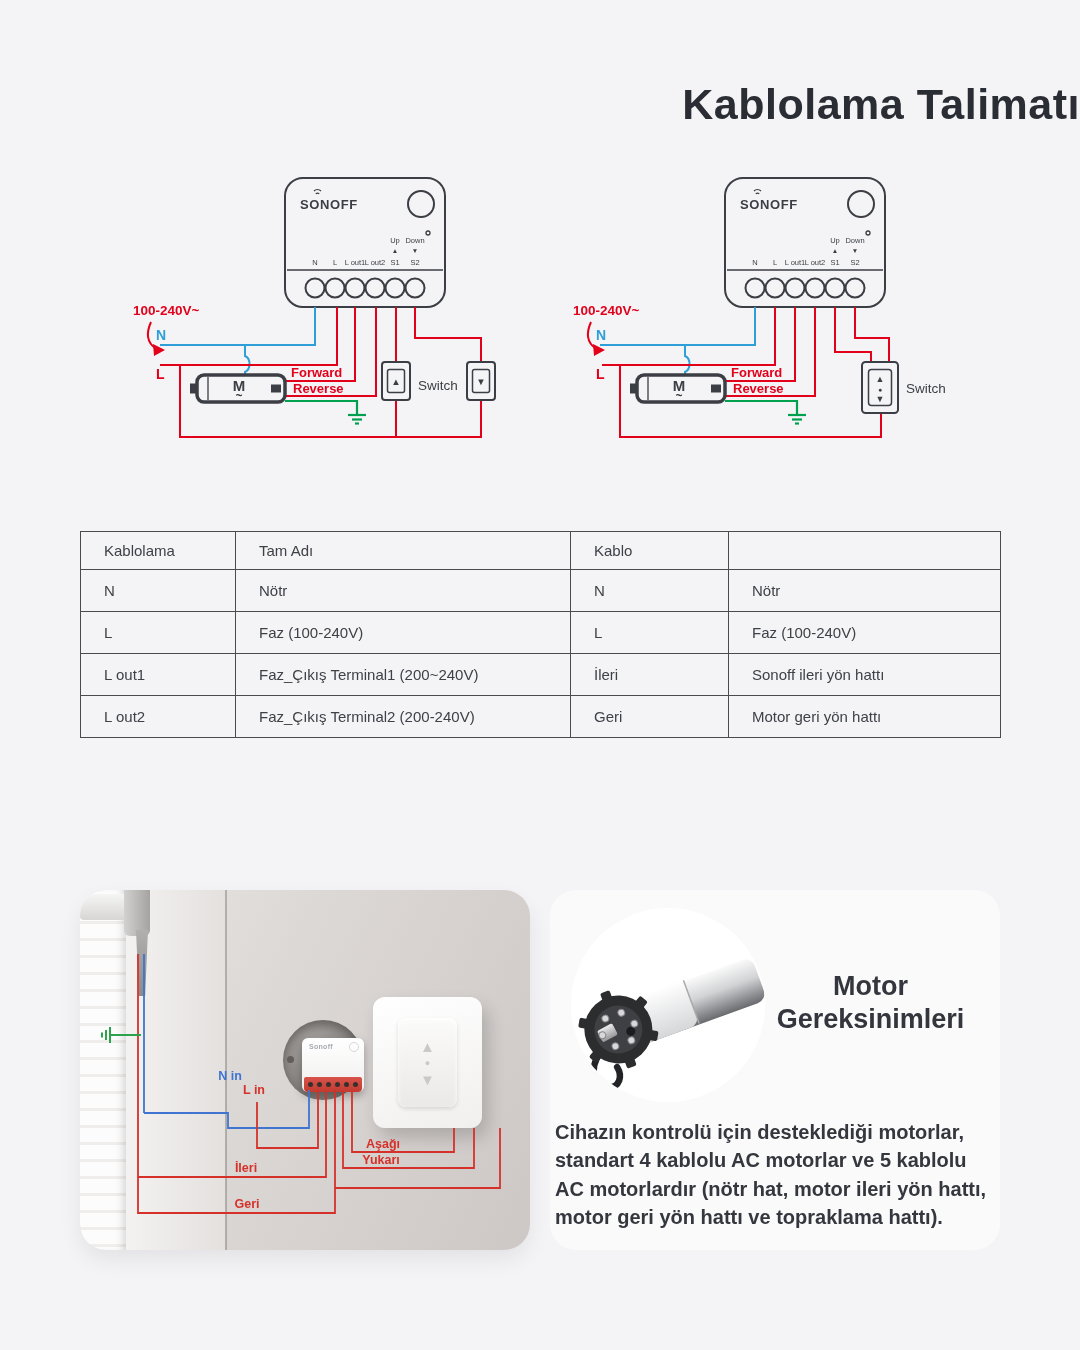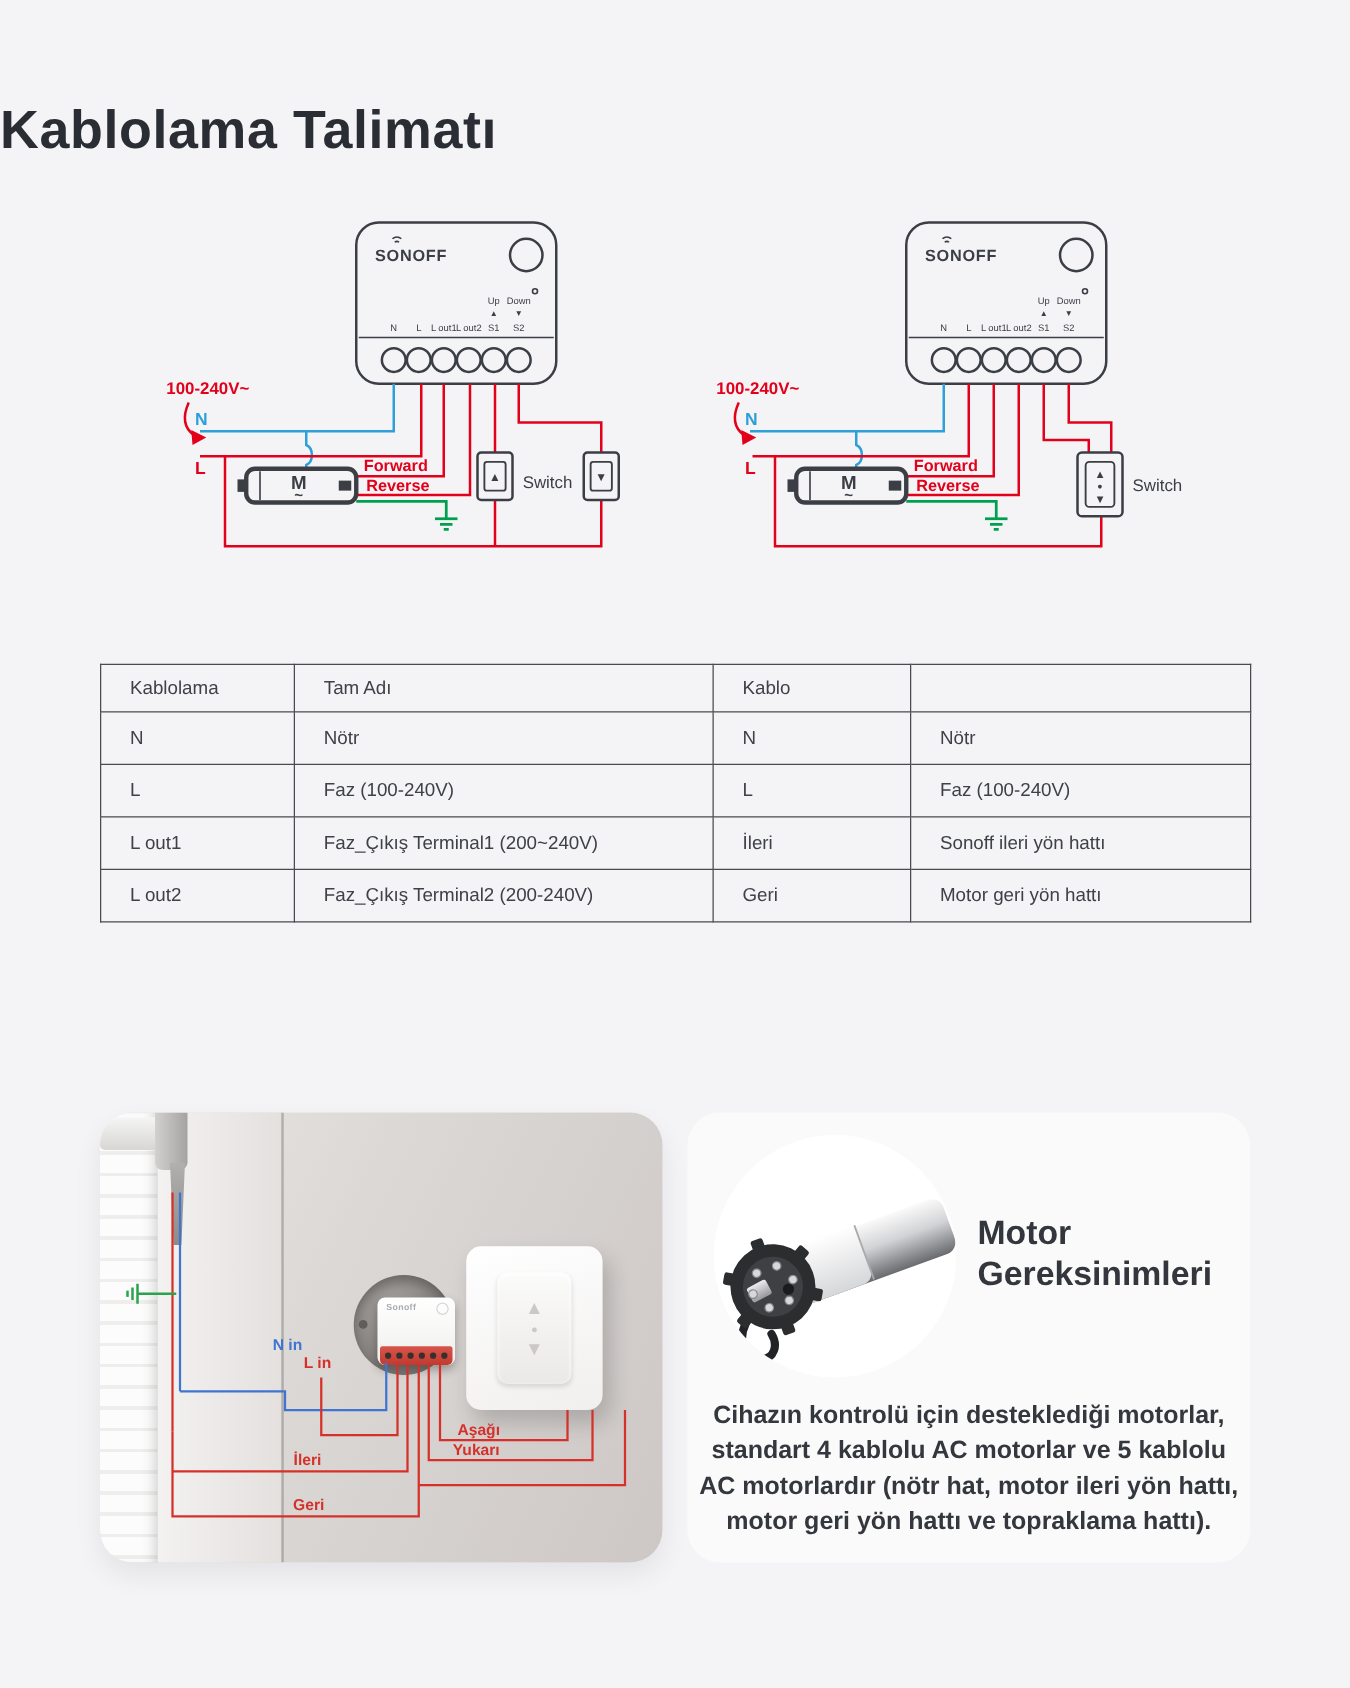--- a/index.html
+++ b/index.html
@@ -1,18 +1,18 @@
 <!DOCTYPE html>
 <html><head>
 <meta charset="utf-8">
 <style>
   html,body{margin:0;padding:0;}
   body{width:1080px;height:1350px;background:#f4f4f6;font-family:"Liberation Sans",sans-serif;position:relative;overflow:hidden;}
 
-  .page-title{position:absolute;top:80px;left:0;width:1080px;text-align:left;
+  .page-title{position:absolute;top:80px;left:0;width:1080px;text-align:right;
     font-size:43px;font-weight:700;color:#2a2d33;letter-spacing:.5px;}
 
   #wiring-svg{position:absolute;left:0;top:150px;}
 
   
   .outline{fill:#f4f4f6;stroke:#3b3e44;stroke-width:2;}
   .thin{stroke:#3b3e44;stroke-width:1.3;fill:none;}
   .w-red{stroke:#e2001a;stroke-width:2;fill:none;}
   .w-blue{stroke:#2e9fd8;stroke-width:2;fill:none;}
   .w-green{stroke:#00a14e;stroke-width:2.2;fill:none;}
@@ -72,23 +72,23 @@
   .pw-red{stroke:#d5312a;stroke-width:1.8;fill:none;}
   .pw-blue{stroke:#3f74d1;stroke-width:1.8;fill:none;}
   .pw-green{stroke:#2ba34d;stroke-width:2;fill:none;}
   .pl-red{fill:#d5312a;font-size:12.5px;font-weight:700;text-anchor:middle;}
   .pl-blue{fill:#3f74d1;font-size:12.5px;font-weight:700;text-anchor:middle;}
 
   .motor-panel{position:absolute;left:550px;top:890px;width:450px;height:360px;border-radius:26px;
     background:#fafafb;overflow:hidden;}
   .motor-circle{position:absolute;left:21px;top:18px;width:194px;height:194px;border-radius:50%;
     background:#ffffff;overflow:hidden;}
-  .motor-title{position:absolute;left:232px;top:80px;width:205px;text-align:left;
+  .motor-title{position:absolute;left:218px;top:80px;width:205px;text-align:center;
     font-size:27px;line-height:1.22;font-weight:700;color:#33363c;}
-  .motor-desc{position:absolute;left:5px;top:228px;width:440px;text-align:center;
+  .motor-desc{position:absolute;left:5px;top:228px;width:440px;
     font-size:20px;line-height:1.42;font-weight:700;color:#34373d;}
 </style>
 </head>
 <body>
 
 <div class="page-title">Kablolama Talimatı</div>
 
 <svg id="wiring-svg" width="1080" height="330" viewBox="0 0 1080 330">
 
   <g>

